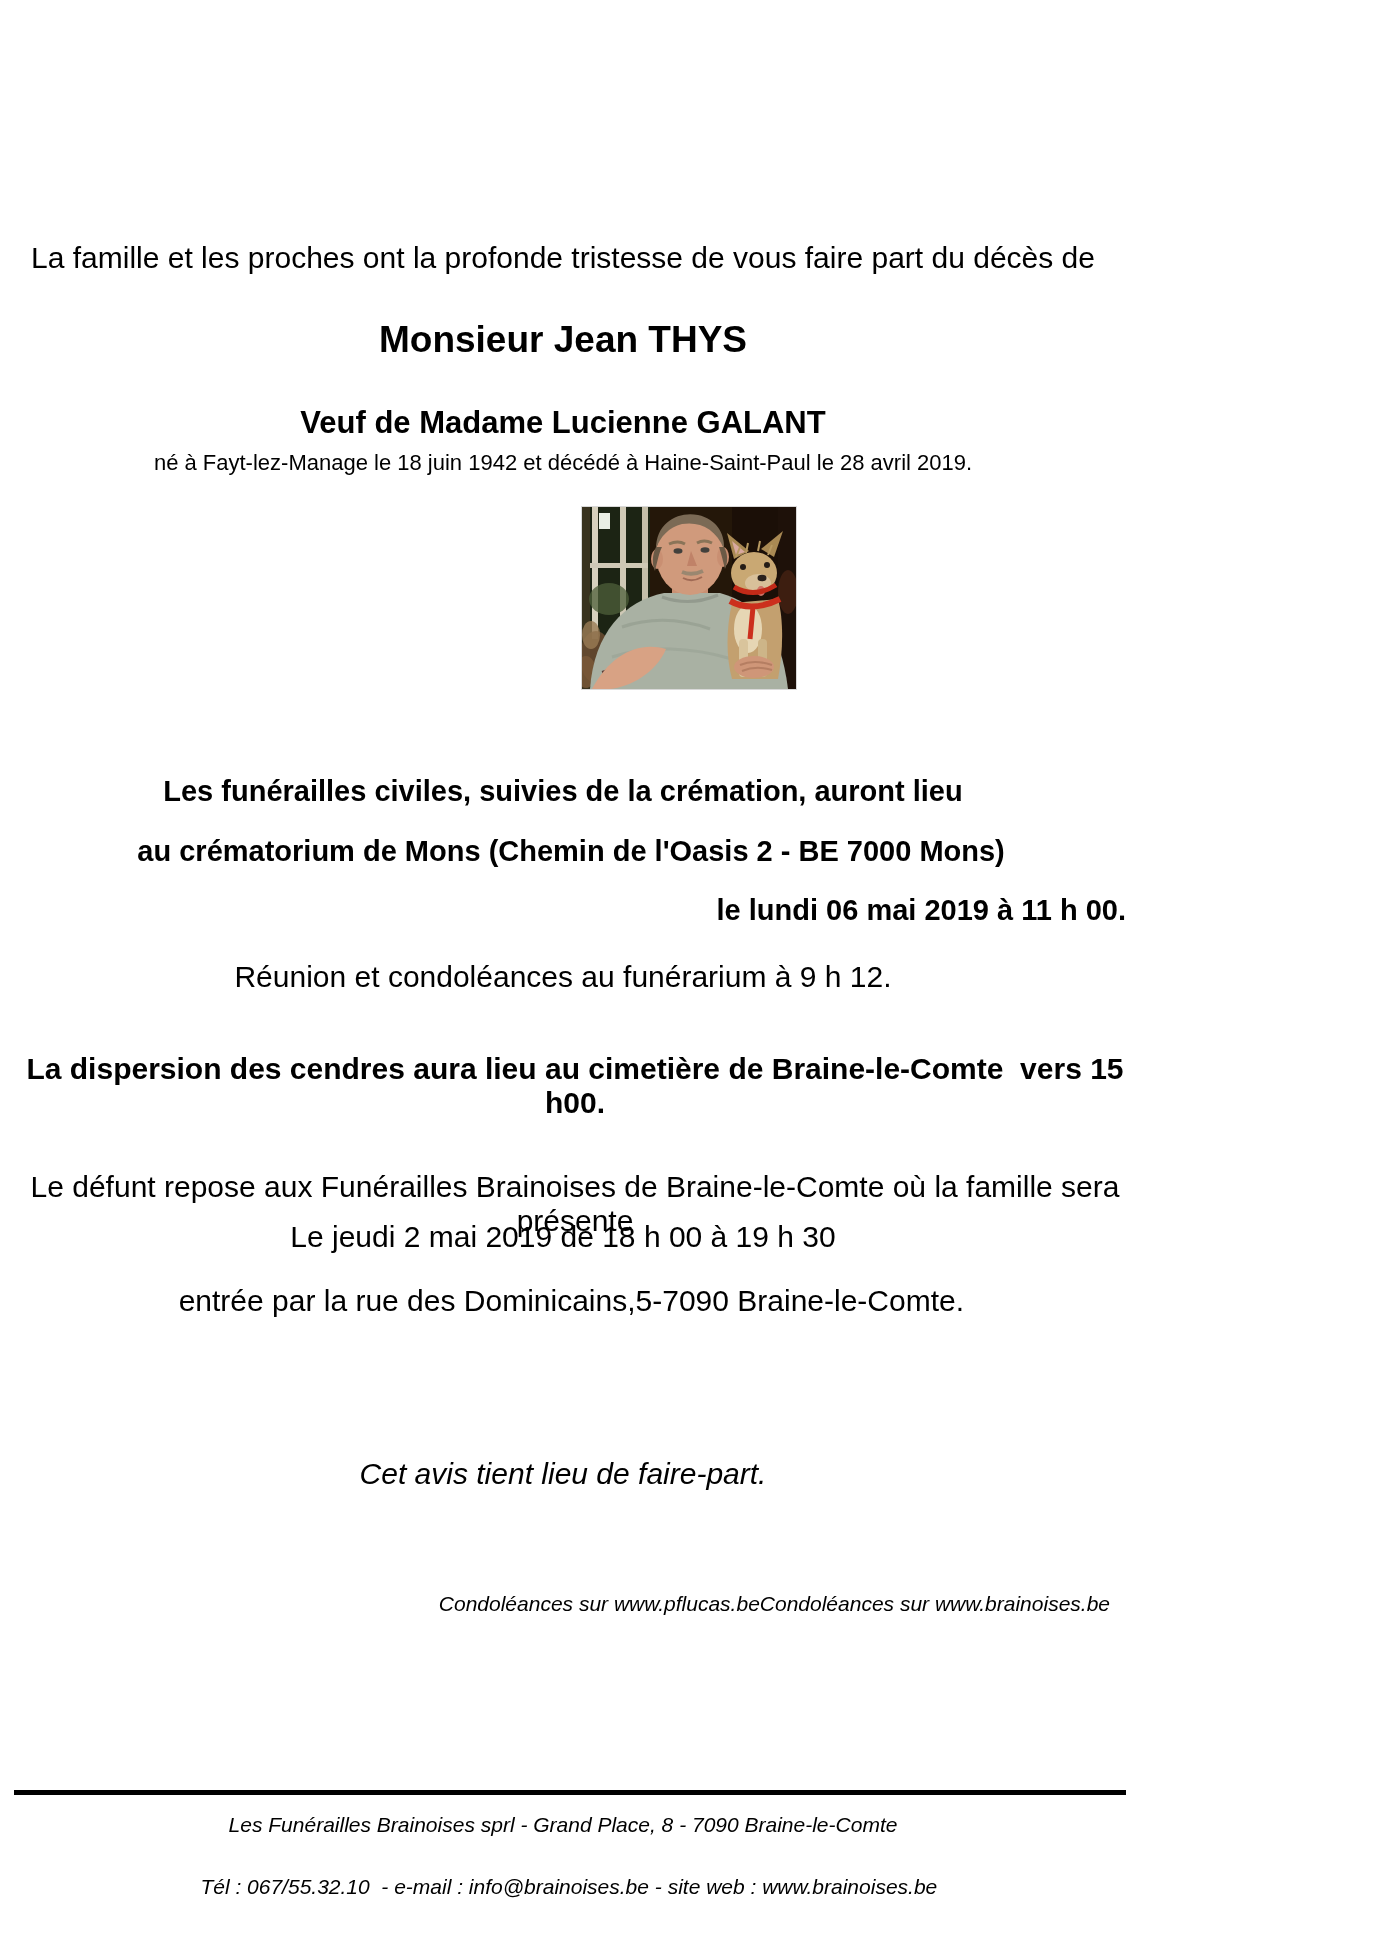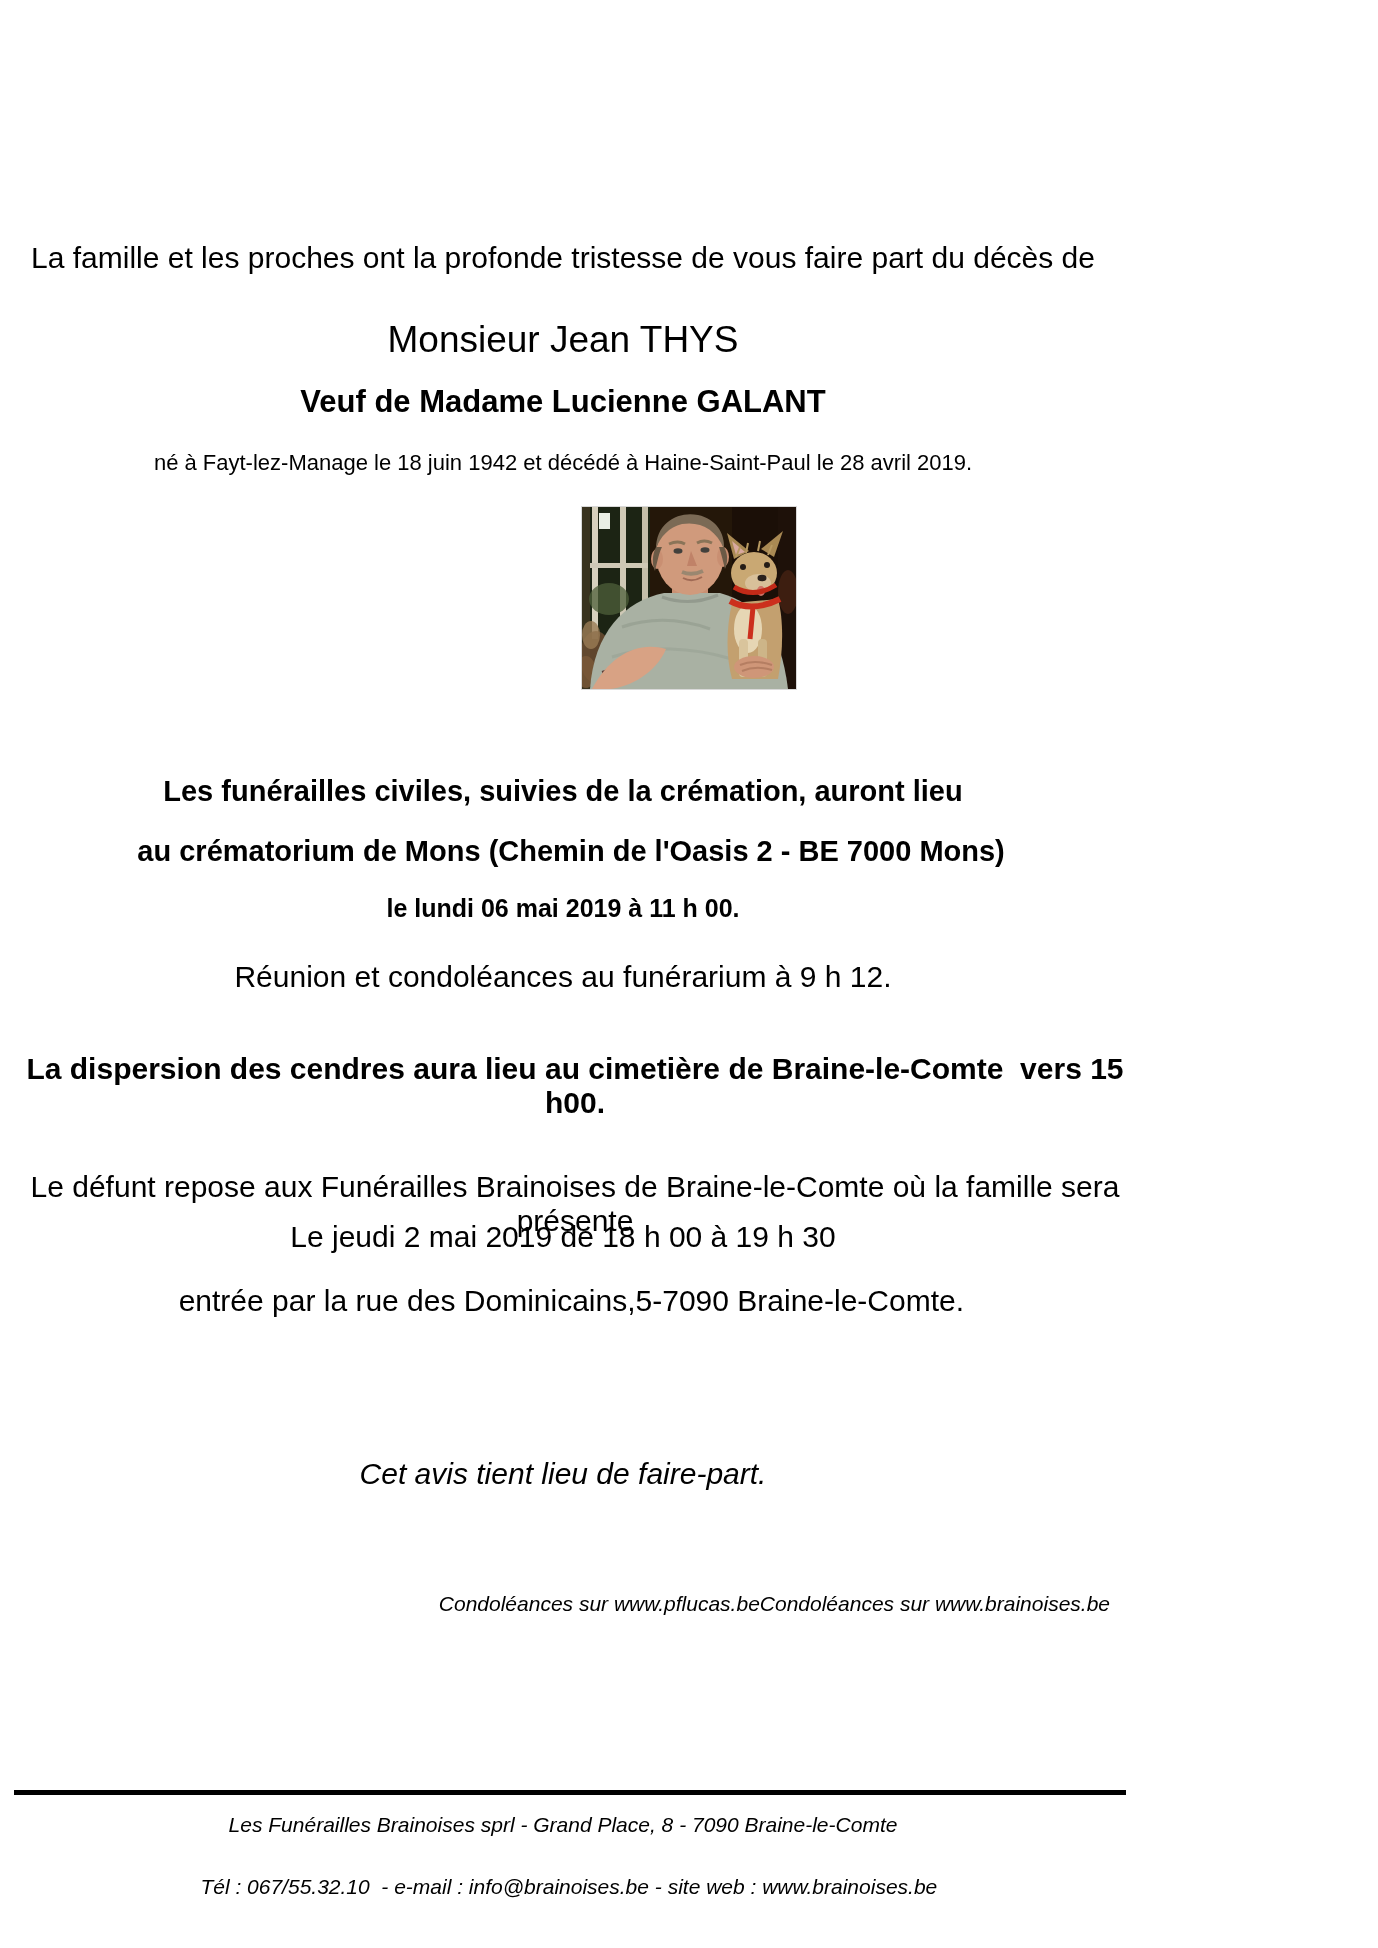--- a/index.html
+++ b/index.html
@@ -18,25 +18,25 @@
   }
   .line {
     position: absolute;
     left: 0;
     right: 0;
     text-align: center;
     white-space: pre-wrap;
     color: #000000;
   }
   .t-intro      { top: 241px;  font-size: 30px; }
-  .t-name       { top: 319px;  font-size: 37px; font-weight: normal; }
-  .t-veuf       { top: 384px;  font-size: 31px; font-weight: bold; }
+  .t-name       { top: 319px;  font-size: 37px; font-weight: bold; }
+  .t-veuf       { top: 405px;  font-size: 31px; font-weight: bold; }
   .t-birth      { top: 450px;  font-size: 22px; }
   .t-ceremony   { top: 776px;  font-size: 29px; font-weight: bold; line-height: 30px; }
-  .t-datetime   { top: 894px;  font-size: 25px; font-weight: bold; }
+  .t-datetime   { top: 894px;  font-size: 29px; font-weight: bold; text-align: right; }
   .t-gathering  { top: 960px;  font-size: 30px; }
   .t-ashes      { top: 1052px; font-size: 30px; font-weight: bold; margin-left: 24px; }
   .t-repose     { top: 1170px; font-size: 30px; margin-left: 24px; }
   .t-visit      { top: 1221px; font-size: 30px; line-height: 32px; }
   .t-notice     { top: 1457px; font-size: 30px; font-style: italic; }
   .t-condol     { top: 1592px; font-size: 21px; font-style: italic; right: 16px; left: auto; width: auto; }
   .t-footer     { top: 1809px; font-size: 21px; font-style: italic; line-height: 31px; }
   .footer-rule {
     position: absolute;
     top: 1790px;

